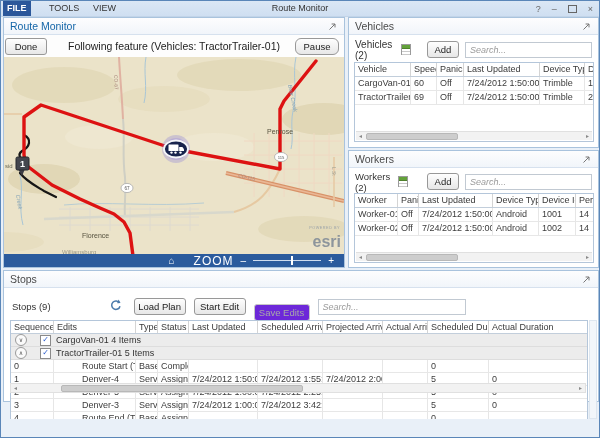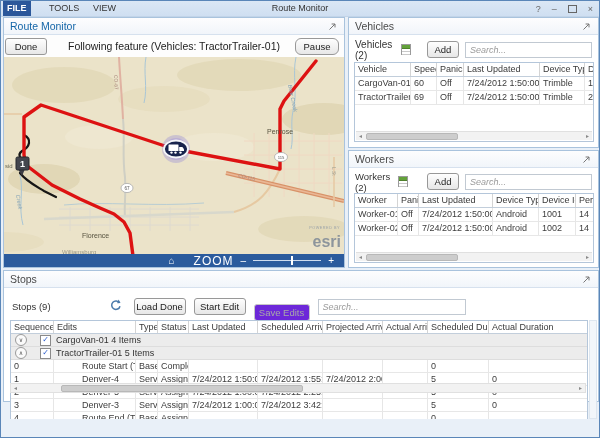--- a/index.html
+++ b/index.html
@@ -314,21 +314,21 @@
       </span>
     </div>
     <div id="stops-toolbar">
       <span style="font-size:9.5px;color:#333;margin-left:8px;">Stops (9)</span>
       <span style="margin-left:58px;">
         <svg width="13" height="13">
             <path d="M10.5 4 A4.2 4.2 0 1 0 11 7.2" fill="none" stroke="#4a7aaa" stroke-width="1.5"></path>
             <path d="M9.5 0.5 l2 3.2 -3.4 0.6 Z" fill="#4a7aaa"></path>
           </svg>
       </span>
-      <span class="btn" style="width:52px;margin-left:12px;">Load Done</span>
+      <span class="btn" style="width:52px;margin-left:12px;">Load Plan</span>
       <span class="btn" style="width:52px;margin-left:8px;">Start Edit</span>
       <span class="btn disabled" style="width:56px;margin-left:8px;">Save Edits</span>
       <input class="search" style="margin-left: 8px; width: 148px;" placeholder="Search...">
     </div>
 
     <div class="tblwrap stp" style="left:6px;top:49px;width:578px;height:99px;border-bottom:none;">
       <div class="tr head">
         <span class="tc">Sequence</span>
         <span class="tc">Edits</span>
         <span class="tc">Type</span>

